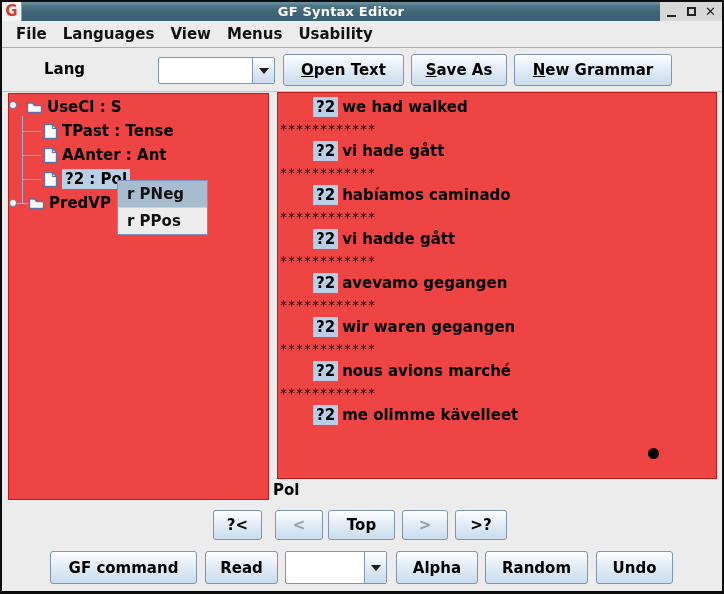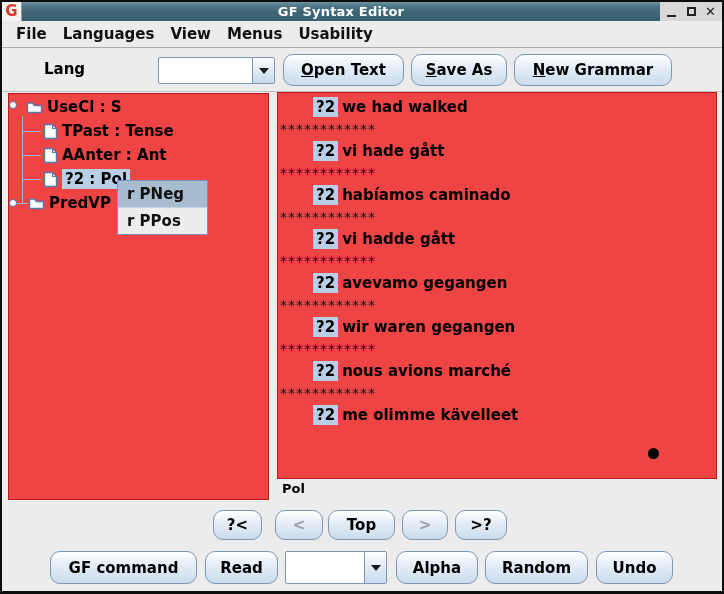--- a/index.html
+++ b/index.html
@@ -35,21 +35,21 @@
   #lang-label { position:absolute; left:42px; top:12px; font-size:15px; font-weight:bold; }
   .combo { display:flex; border:1px solid #8095b2; border-radius:2px; background:#fff; overflow:hidden; }
   .combo .value { flex:1; background:linear-gradient(#ffffff,#eef3f9); font-size:15px; font-weight:bold;
                   padding:3px 14px; white-space:nowrap; overflow:hidden;margin-top:45px; }
   .combo .arrow { width:22px; border-left:1px solid #8095b2;
                   background:linear-gradient(#fdfeff,#e3edf7 45%,#c8dbee); display:flex; align-items:center; justify-content:center; }
   .tri-down { width:0; height:0; border-left:5px solid transparent; border-right:5px solid transparent; border-top:6px solid #1a1a1a; }
   #lang-combo { position:absolute; left:156px; top:9px; width:117px; height:27px; }
 
   .btn { background:linear-gradient(#ffffff 0%, #e6eef7 40%, #c9dcee 100%);
-         border:1px solid #8095b2; border-radius:10px; color:#000;
+         border:1px solid #8095b2; border-radius:3px; color:#000;
          font-family:"DejaVu Sans","Liberation Sans",sans-serif;
          font-size:15px; font-weight:bold; display:flex; align-items:center; justify-content:center;
          position:absolute; cursor:default; white-space:nowrap; }
   .btn .mn { text-decoration:underline; }
   .btn.disabled { color:#98a1ab; }
   #btn-open-text   { left:281px; top:6px; width:121px; height:32px; }
   #btn-save-as     { left:409px; top:6px; width:96px;  height:32px; }
   #btn-new-grammar { left:512px; top:6px; width:158px; height:32px;text-align:right; }
 
   
@@ -71,21 +71,21 @@
   .popup-item.hl { background:#a8bccf; border-bottom:1px solid #c6d2de; }
 
   
   #lin { position:absolute; inset:0; padding-top:3px; }
   .sent-line { height:22px; line-height:22px; padding-left:35px; font-size:15px; font-weight:bold; white-space:nowrap; }
   .sent-line .meta { background:#b8cfe5; padding:1px 3px; }
   .sent-line .stext { margin-left:4px; }
   .sep-line { height:22px; line-height:22px; padding-left:2px; font-size:14px; font-weight:normal; letter-spacing:1px; color:#111; }
   #dot { position:absolute; left:370px; top:355px; width:11px; height:11px; background:#000; border-radius:50%; }
 
-  #status-pol { position:absolute; left:282px; top:481px; font-size:13px; font-weight:bold; color:#000; }
+  #status-pol { position:absolute; left:273px; top:481px; font-size:15px; font-weight:bold; color:#000; }
 
   
   #nav-first { left:213px; top:510px; width:49px; height:30px; }
   #nav-prev  { left:275px; top:510px; width:48px; height:30px; }
   #nav-top   { left:328px; top:510px; width:67px; height:30px; }
   #nav-next  { left:402px; top:510px; width:46px; height:30px; }
   #nav-last  { left:455px; top:510px; width:52px; height:30px; }
 
   #btn-gf-command { left:50px;  top:551px; width:147px; height:33px; }
   #btn-read       { left:205px; top:551px; width:73px;  height:33px; }

